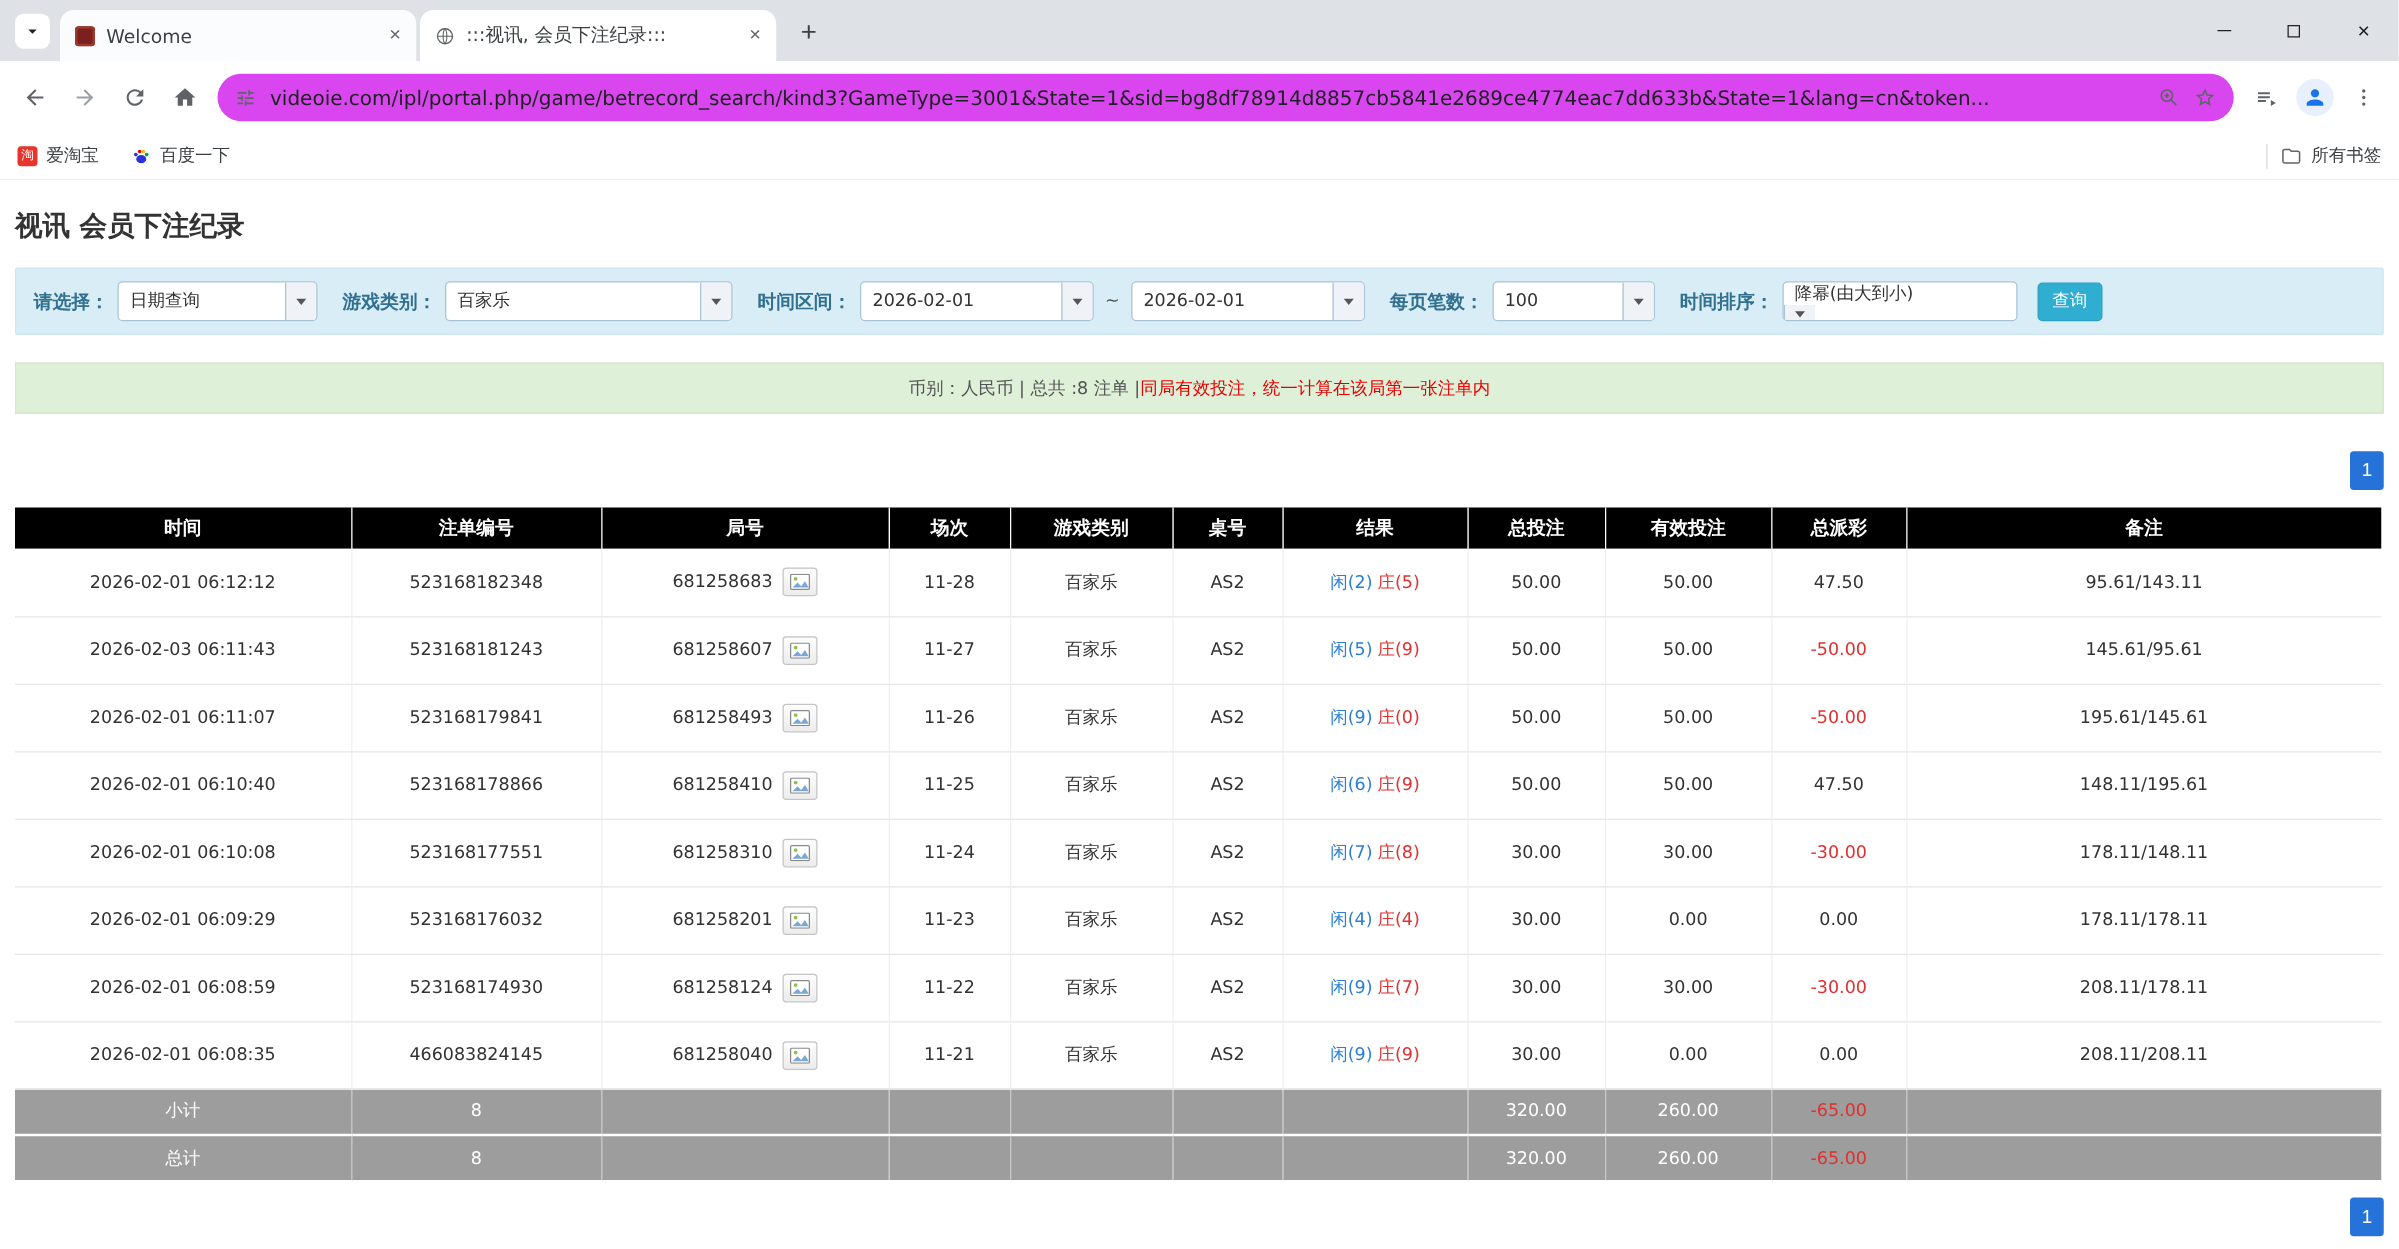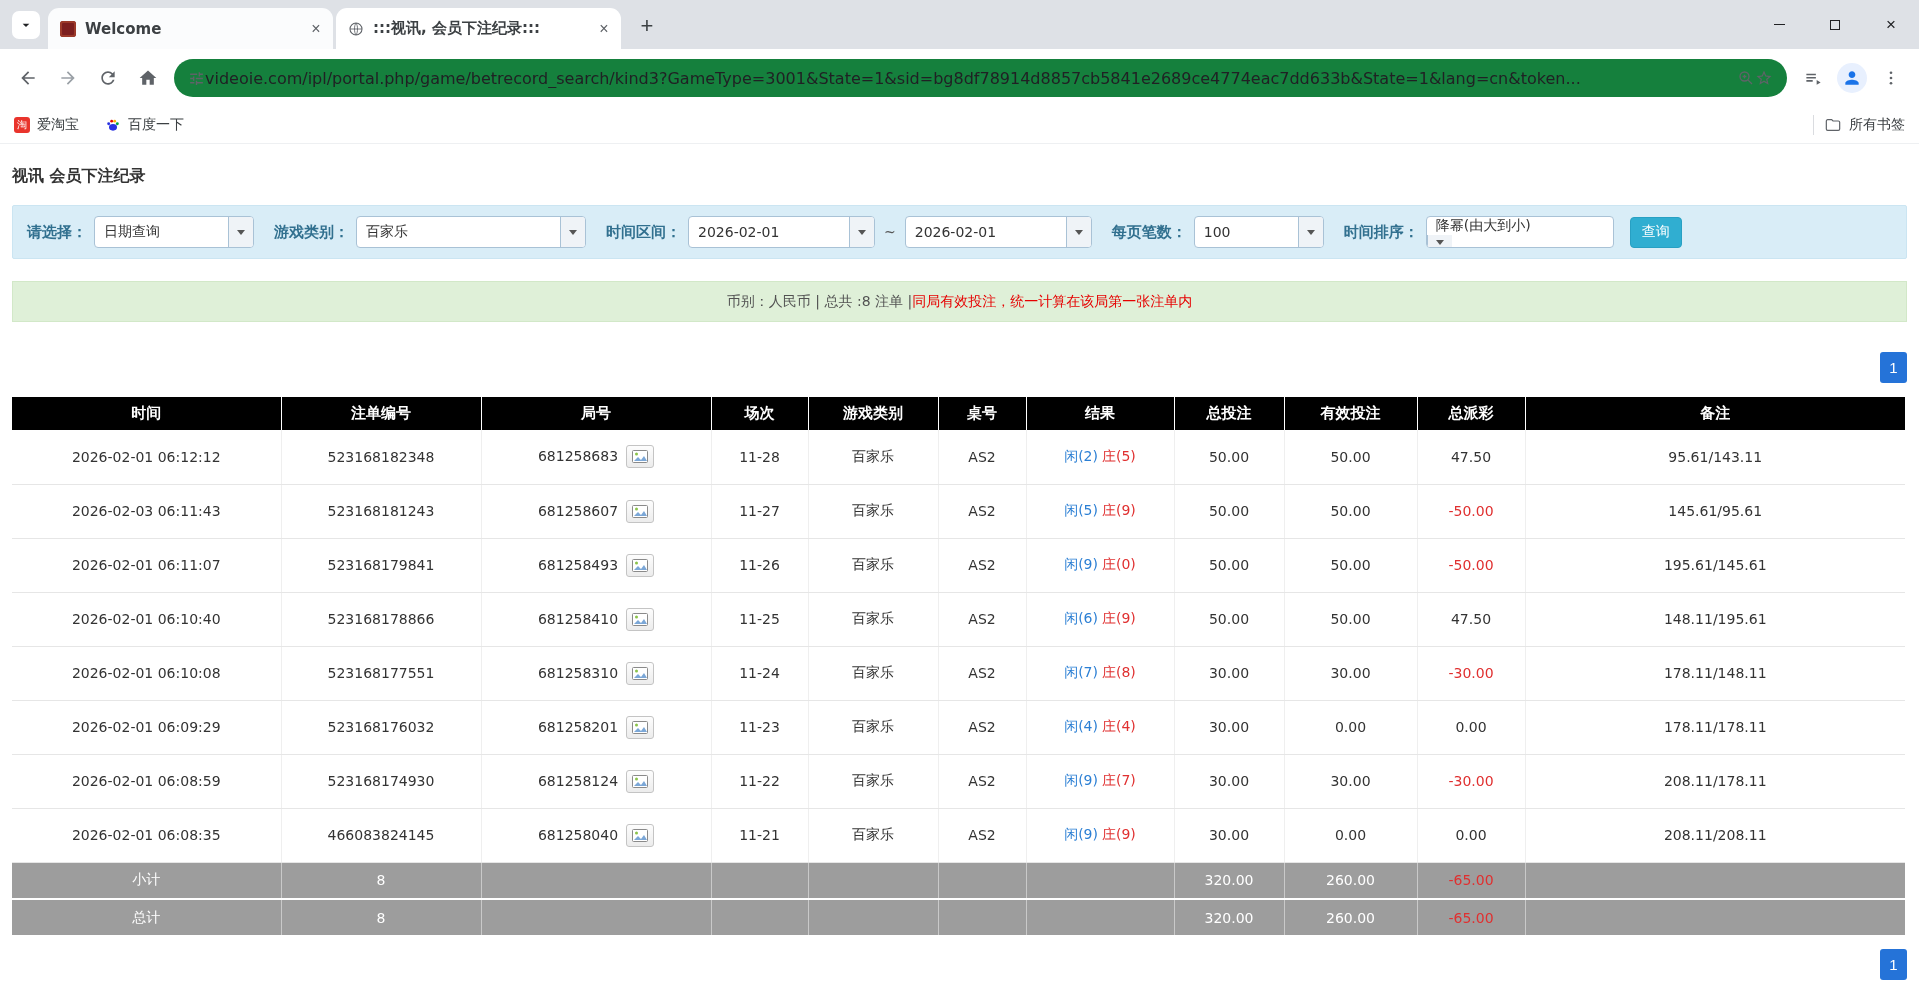--- a/index.html
+++ b/index.html
@@ -8,52 +8,52 @@
 
   
   .tabstrip { height:49px; background:#dee1e6; display:flex; align-items:flex-end; }
   .tab-search-btn { width:28px; height:28px; margin:0 8px 10px 12px; background:#fff;
     border:none; border-radius:7px; display:grid; place-items:center; cursor:pointer; }
   .tab { width:285px; height:41px; background:#fff; border-radius:11px 11px 0 0;
     display:flex; align-items:center; padding:0 8px 0 12px; margin-right:3px; }
   .tab.inactive { background:#fbfcfd; }
   .tab .fav { width:16px; height:16px; flex:0 0 auto; margin-right:9px; }
   .fav.welcome { background:#7c1f1f; border-radius:3px; box-shadow:inset 0 0 0 2px #9c3a2a; }
-  .tab-title { flex:1; font-size:15px; color:#3c4043; white-space:nowrap; overflow:hidden; text-overflow:ellipsis;font-weight:bold; }
+  .tab-title { flex:1; font-size:15px; color:#3c4043; white-space:nowrap; overflow:hidden; text-overflow:ellipsis; }
   .tab-close { width:18px; height:18px; border:none; background:transparent; color:#5f6368;
     font-size:16px; line-height:18px; border-radius:50%; cursor:pointer; }
   .new-tab-btn { width:30px; height:30px; border:none; background:transparent; font-size:22px;
     color:#3c4043; margin:0 0 8px 8px; cursor:pointer; }
   .win-controls { margin-left:auto; display:flex; height:100%; }
   .win-btn { width:56px; height:100%; display:grid; place-items:center; background:transparent; border:none; cursor:pointer; }
   .wc-min { width:11px; height:1px; background:#202124; }
   .wc-max { width:10px; height:10px; border:1.2px solid #202124; }
   .wc-close { font-size:17px; color:#202124; line-height:1; }
 
   .navbar { height:58px; background:#fff; display:flex; align-items:center; padding:0 8px; }
   .nav-btn { width:40px; height:40px; border:none; background:transparent; display:grid;
     place-items:center; border-radius:50%; cursor:pointer; }
-  .urlbar { flex:1; height:38px; background:#15803d; border-radius:19px; margin:0 6px;
-    display:flex; align-items:center; padding:0 14px; }
+  .urlbar { flex:1; height:38px; background:#d946ef; border-radius:19px; margin:0 6px;
+    display:flex; align-items:center; padding:0 14px; gap:11px; }
   .url-text { flex:1; font-size:16px; color:#202124; white-space:nowrap; overflow:hidden; text-overflow:ellipsis; }
   .avatar { width:30px; height:30px; border-radius:50%; display:grid; place-items:center;
     background:#e8f0fe; border:none; margin:0 4px; cursor:pointer; }
 
   .bookmarks { height:37px; background:#fff; display:flex; align-items:center; padding:0 14px;
     border-bottom:1px solid #eef0f2; }
   .bm { display:flex; align-items:center; gap:7px; font-size:14px; color:#3c4043;
     margin-right:26px; background:transparent; border:none; cursor:pointer; }
   .fav.taobao { width:16px; height:16px; background:#e9342c; color:#fff; font-size:10px;
     line-height:16px; text-align:center; border-radius:3px; display:inline-block; }
   .bm-right { margin-left:auto; display:flex; align-items:center; gap:10px; }
   .bm-sep { width:1px; height:20px; background:#dadce0; }
 
   
   .page { padding:0 12px; }
-  .page-title { font-size:16px; font-weight:600; color:#333; margin:22px 0 18px 0; }
+  .page-title { font-size:22px; font-weight:600; color:#333; margin:22px 0 18px 0; }
 
   .filterbar { height:54px; background:#d9edf7; border:1px solid #cbe5f2; border-radius:2px;
     display:flex; align-items:center; padding:0 14px; }
   .f-label { font-size:15px; font-weight:bold; color:#31708f; margin:0 7px 0 20px; white-space:nowrap; }
   .f-label:first-child { margin-left:0; }
   .combo { display:flex; height:32px; background:#fff; border:1px solid #a9c2d6; border-radius:4px; overflow:hidden; cursor:pointer; }
   .combo-text { flex:1; display:flex; align-items:center; padding:0 9px; font-size:14px; color:#333; white-space:nowrap; }
   .combo-arrow { width:25px; border-left:1px solid #a9c2d6; background:#eff3f7; display:grid; place-items:center; }
   .combo-arrow i { width:0; height:0; border:4px solid transparent; border-top:5px solid #555; margin-top:5px; }
   .w-select { width:160px; } .w-game { width:230px; } .w-date { width:187px; }

